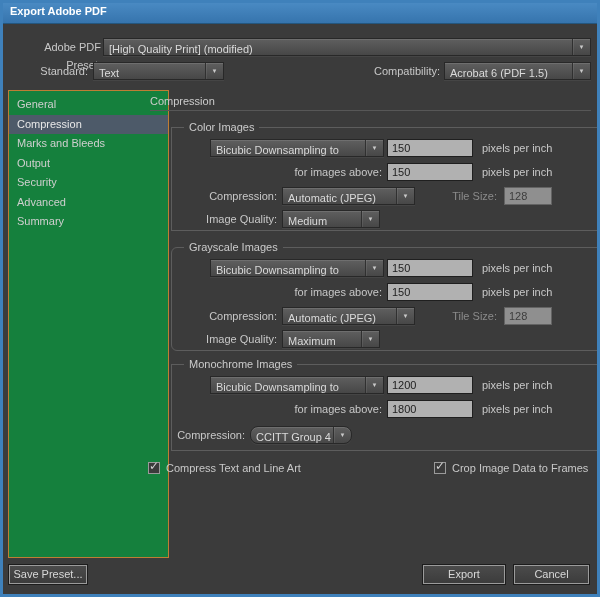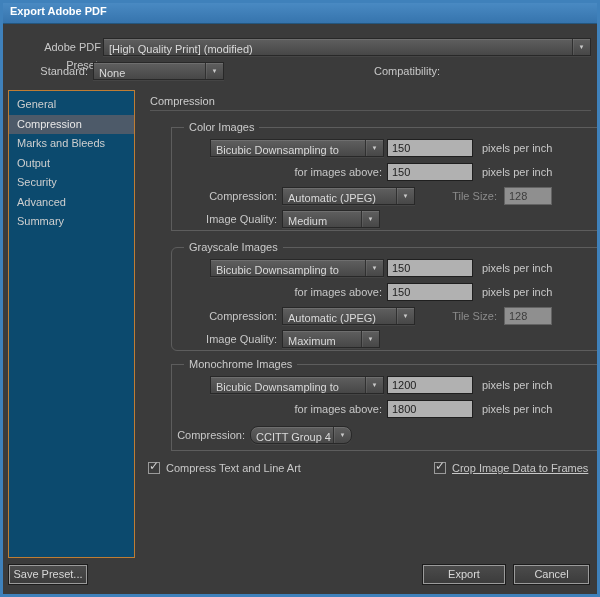--- a/index.html
+++ b/index.html
@@ -45,22 +45,22 @@
   .tin {
     position:absolute; height:18px; width:86px;
     background:#b1b1b1; border:1px solid #1f1f1f;
     color:#1d1d1d; font-family:"Liberation Sans","DejaVu Sans",sans-serif;
     font-size:11px; padding:0 4px; outline:none;
   }
   .tin:disabled { background:#8f8f8f; border-color:#636363; color:#3d3d3d; }
 
   
   .sidebar {
-    position:absolute; left:5px; top:87px; width:127px; height:468px;
-    background:#0c4a6e; border:1px solid #bf7d34;
+    position:absolute; left:5px; top:87px; width:161px; height:468px;
+    background:#15803d; border:1px solid #bf7d34;
   }
   .sidebar .item {
     height:19.5px; line-height:19.5px; padding-left:8px;
     color:#cfcfcf; cursor:default; white-space:nowrap;
   }
   .sidebar .item:first-child { margin-top:4px; }
   .sidebar .item.selected { background:#4d5a69; color:#e8e8e8; }
 
   
   .panel-title { position:absolute; left:147px; top:92px; color:#cccccc; }
@@ -105,25 +105,29 @@
   </div>
 
   <div class="lbl r" style="left:5px; top:35px; width:93px;">Adobe PDF Preset:</div>
   <div class="dd" style="left:100px; top:35px; width:488px;">
     <span class="dd-text">[High Quality Print] (modified)</span>
     <span class="dd-arrow">▼</span>
   </div>
 
   <div class="lbl r" style="left:5px; top:59px; width:80px;">Standard:</div>
   <div class="dd" style="left:90px; top:59px; width:131px;">
-    <span class="dd-text">None</span>
+    <span class="dd-text">Text</span>
     <span class="dd-arrow">▼</span>
   </div>
 
   <div class="lbl r" style="left:300px; top:59px; width:137px;">Compatibility:</div>
+  <div class="dd" style="left:441px; top:59px; width:147px;">
+    <span class="dd-text">Acrobat 6 (PDF 1.5)</span>
+    <span class="dd-arrow">▼</span>
+  </div>
 
   <div class="sidebar">
     <div class="item">General</div>
     <div class="item selected">Compression</div>
     <div class="item">Marks and Bleeds</div>
     <div class="item">Output</div>
     <div class="item">Security</div>
     <div class="item">Advanced</div>
     <div class="item">Summary</div>
   </div>
@@ -211,19 +215,19 @@
   </div>
 
   <div class="cb" style="left:145px; top:459px;">
     <span class="mark">✓</span>
   </div>
   <div class="lbl" style="left:163px; top:456px;">Compress Text and Line Art</div>
 
   <div class="cb" style="left:431px; top:459px;">
     <span class="mark">✓</span>
   </div>
-  <div class="lbl" style="left:449px; top:456px;text-decoration:underline;">Crop Image Data to Frames</div>
+  <div class="lbl" style="left:449px; top:456px;">Crop Image Data to Frames</div>
 
   <div class="btn" style="left:6px; top:562px; width:78px;">Save Preset...</div>
   <div class="btn" style="left:420px; top:562px; width:82px;">Export</div>
   <div class="btn" style="left:511px; top:562px; width:75px;">Cancel</div>
 
 </div>
 
 </body></html>

